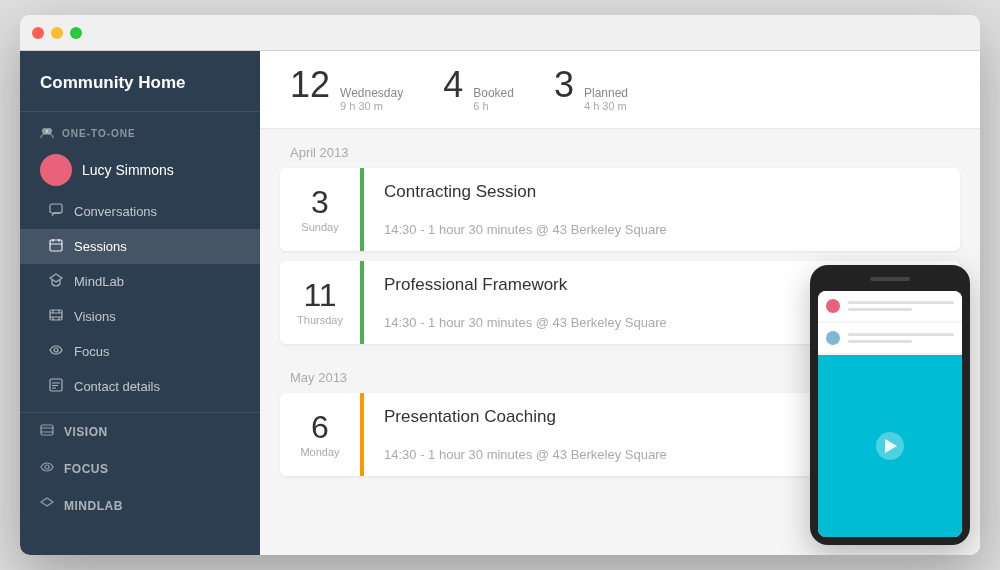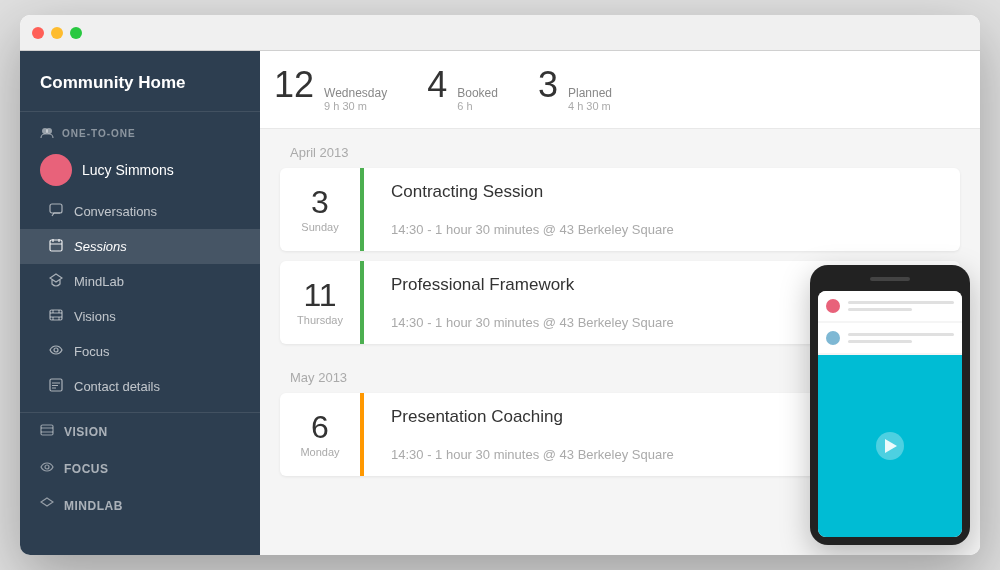--- a/index.html
+++ b/index.html
@@ -104,21 +104,20 @@
       gap: 10px;
       padding: 9px 20px 9px 28px;
       font-size: 13px;
       color: rgba(255,255,255,0.7);
       cursor: pointer;
       transition: background 0.15s;
     }
     .sidebar-nav-item.active {
       background: rgba(255,255,255,0.12);
       color: #fff;
-      font-style: italic;
     }
     .sidebar-nav-item .icon {
       width: 16px;
       text-align: center;
       flex-shrink: 0;
     }
     .sidebar-bottom-section {
       margin-top: 8px;
       border-top: 1px solid rgba(255,255,255,0.1);
     }
@@ -139,21 +138,21 @@
       background: #f5f5f5;
       display: flex;
       flex-direction: column;
       overflow: hidden;
       position: relative;
     }
     .stats-bar {
       background: #fff;
       border-bottom: 1px solid #e8e8e8;
       display: flex;
-      padding: 16px 14px;
+      padding: 16px 30px;
       gap: 40px;
       flex-shrink: 0;
     }
     .stat-item {
       display: flex;
       align-items: baseline;
       gap: 10px;
     }
     .stat-number {
       font-size: 36px;
@@ -214,21 +213,21 @@
       color: #aaa;
       margin-top: 3px;
     }
     .session-divider {
       width: 4px;
       flex-shrink: 0;
     }
     .session-divider.green { background: #4caf50; }
     .session-divider.orange { background: #ff9800; }
     .session-info {
-      padding: 14px 27px;
+      padding: 14px 20px;
       flex: 1;
     }
     .session-title {
       font-size: 17px;
       font-weight: 500;
       color: #333;
       margin-bottom: 5px;
     }
     .session-meta {
       font-size: 13px;

